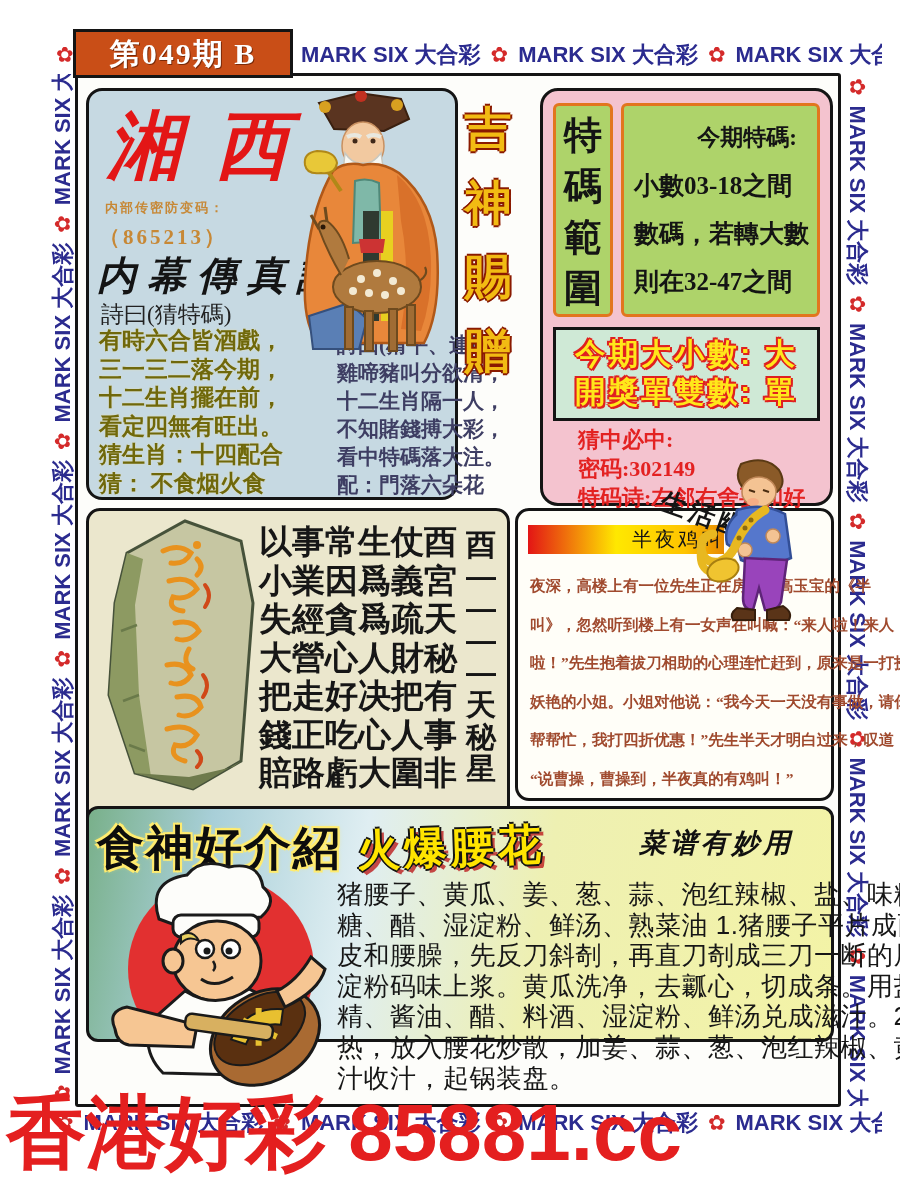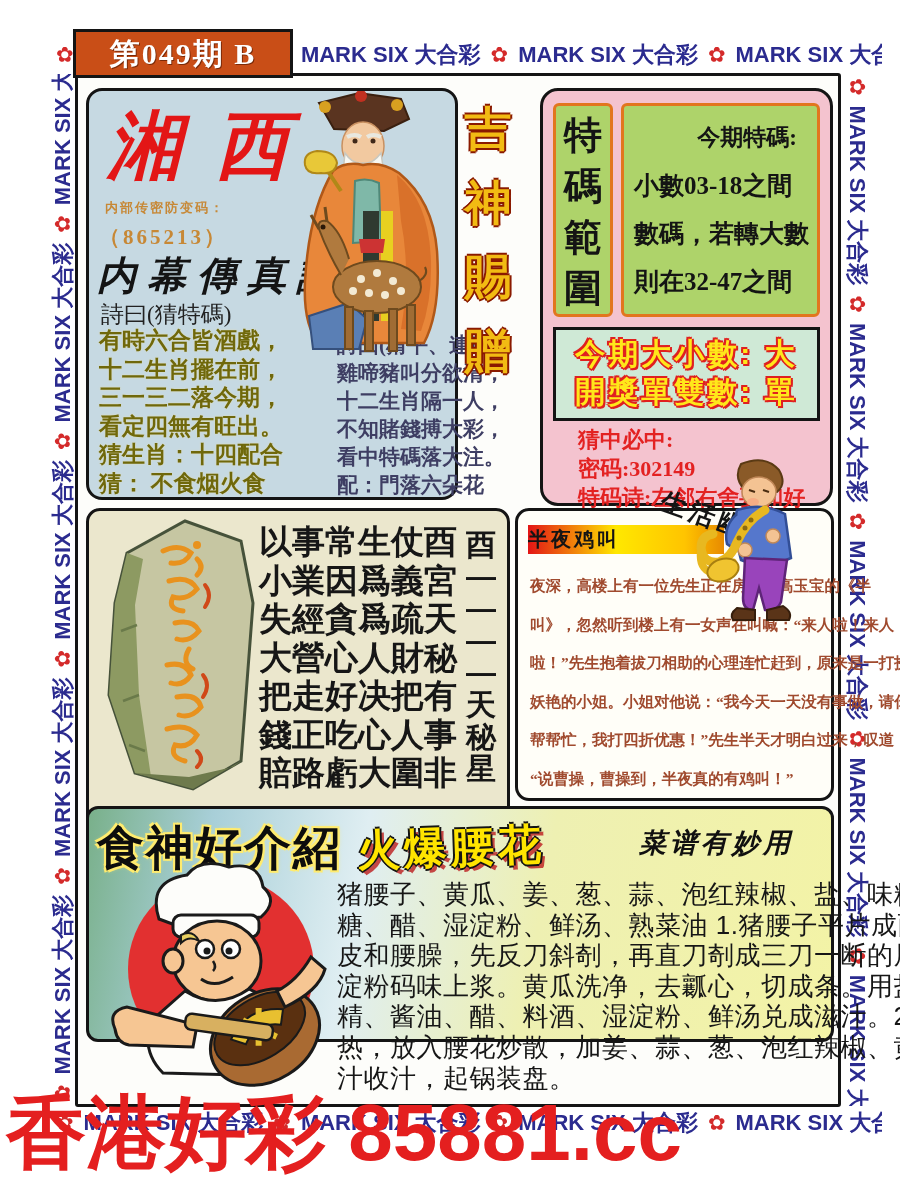--- a/index.html
+++ b/index.html
@@ -64,21 +64,21 @@
   .p3{left:86px;top:508px;width:424px;height:342px;background:#ebe7cd;border:3px solid #141414;border-radius:14px;}
   .stone{position:absolute;left:4px;top:4px;}
   .stone-rows{position:absolute;left:170px;top:12px;font-size:33px;font-weight:900;color:#161616;
               line-height:38.5px;white-space:nowrap;letter-spacing:0px;}
   .stone-col{position:absolute;left:372px;top:18px;width:40px;font-size:30px;font-weight:900;color:#161616;line-height:32px;}
 
   
   .p4{left:515px;top:508px;width:319px;height:293px;background:#fffef8;border:3px solid #141414;border-radius:14px;}
   .humor-bar{position:absolute;left:10px;top:14px;width:196px;height:29px;
              background:linear-gradient(90deg,#e31515 0%,#ffe800 45%,#ffc400 80%,#e88a00 100%);
-             text-align:left;font-size:20px;font-weight:700;color:#141414;line-height:29px;letter-spacing:3px;}
+             text-align:right;font-size:20px;font-weight:400;color:#141414;line-height:29px;letter-spacing:3px;}
   .humor-corner{position:absolute;left:140px;top:-8px;font-size:26px;font-weight:900;color:#141414;
                 transform:rotate(20deg);letter-spacing:4px;white-space:nowrap;}
   .humor-text{position:absolute;left:12px;top:56px;width:300px;font-size:15.5px;font-weight:bold;
               color:#a04a2e;line-height:38.5px;white-space:nowrap;}
   .saxboy{position:absolute;left:693px;top:458px;z-index:6;}
 
   
   .p5{left:86px;top:806px;width:748px;height:236px;border:3px solid #141414;border-radius:12px;
       background:linear-gradient(100deg,#79b08a 0%,#a8cfd8 16%,#dfeef2 36%,#eef0b2 60%,#f3f3a6 100%);}
   .p5-title{position:absolute;left:8px;top:8px;font-size:47px;font-weight:900;color:#0d0d0d;letter-spacing:2px;
@@ -109,22 +109,22 @@
 <div class="frame"></div>
 
 <div class="panel p1">
   <div class="p1-title serif">湘西</div>
   <div class="p1-anti serif">内部传密防变码：</div>
   <div class="p1-code serif">（865213）</div>
   <div class="p1-sub serif">内幕傳真詩</div>
   <div class="p1-poemlabel serif">詩曰(猜特碼)</div>
   <div class="p1-poem serif">
     <div>有時六合皆酒戲，</div>
+    <div>三一三二落今期，</div>
     <div>十二生肖擺在前，</div>
-    <div>三一三二落今期，</div>
     <div>看定四無有旺出。</div>
     <div>猜生肖：十四配合</div>
     <div>猜： 不食烟火食</div>
   </div>
   <div class="p1-side serif">
     <div>詩曰(猜平、連碼)</div>
     <div>雞啼豬叫分欲清，</div>
     <div>十二生肖隔一人，</div>
     <div>不知賭錢搏大彩，</div>
     <div>看中特碼落大注。</div>

